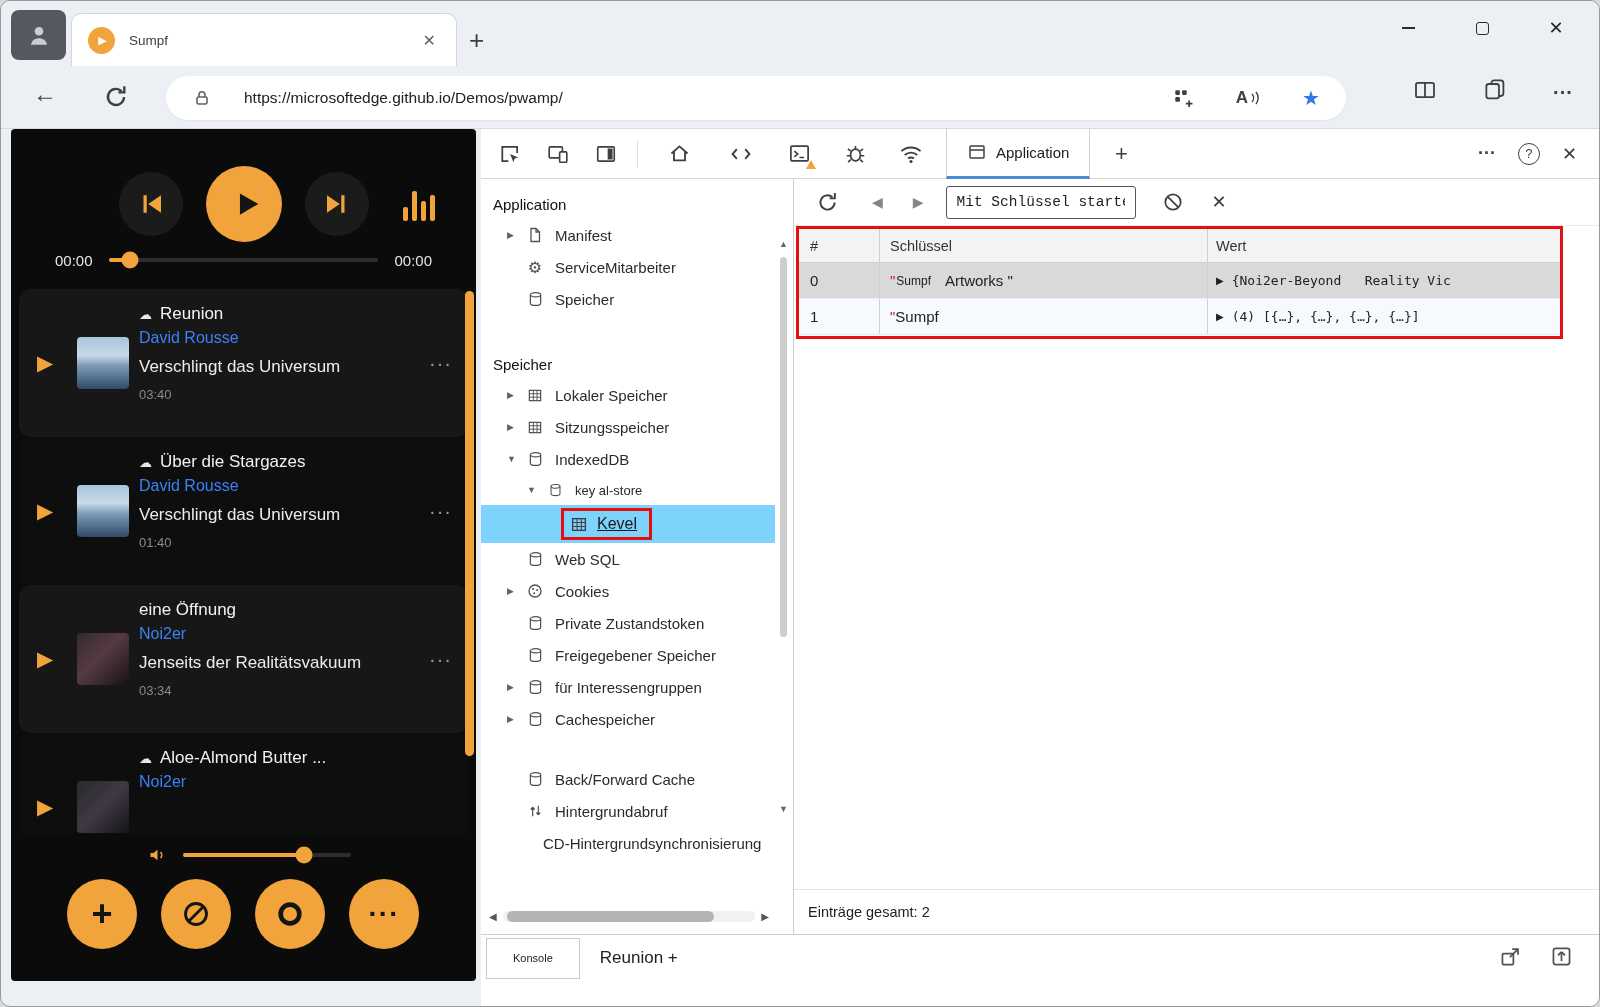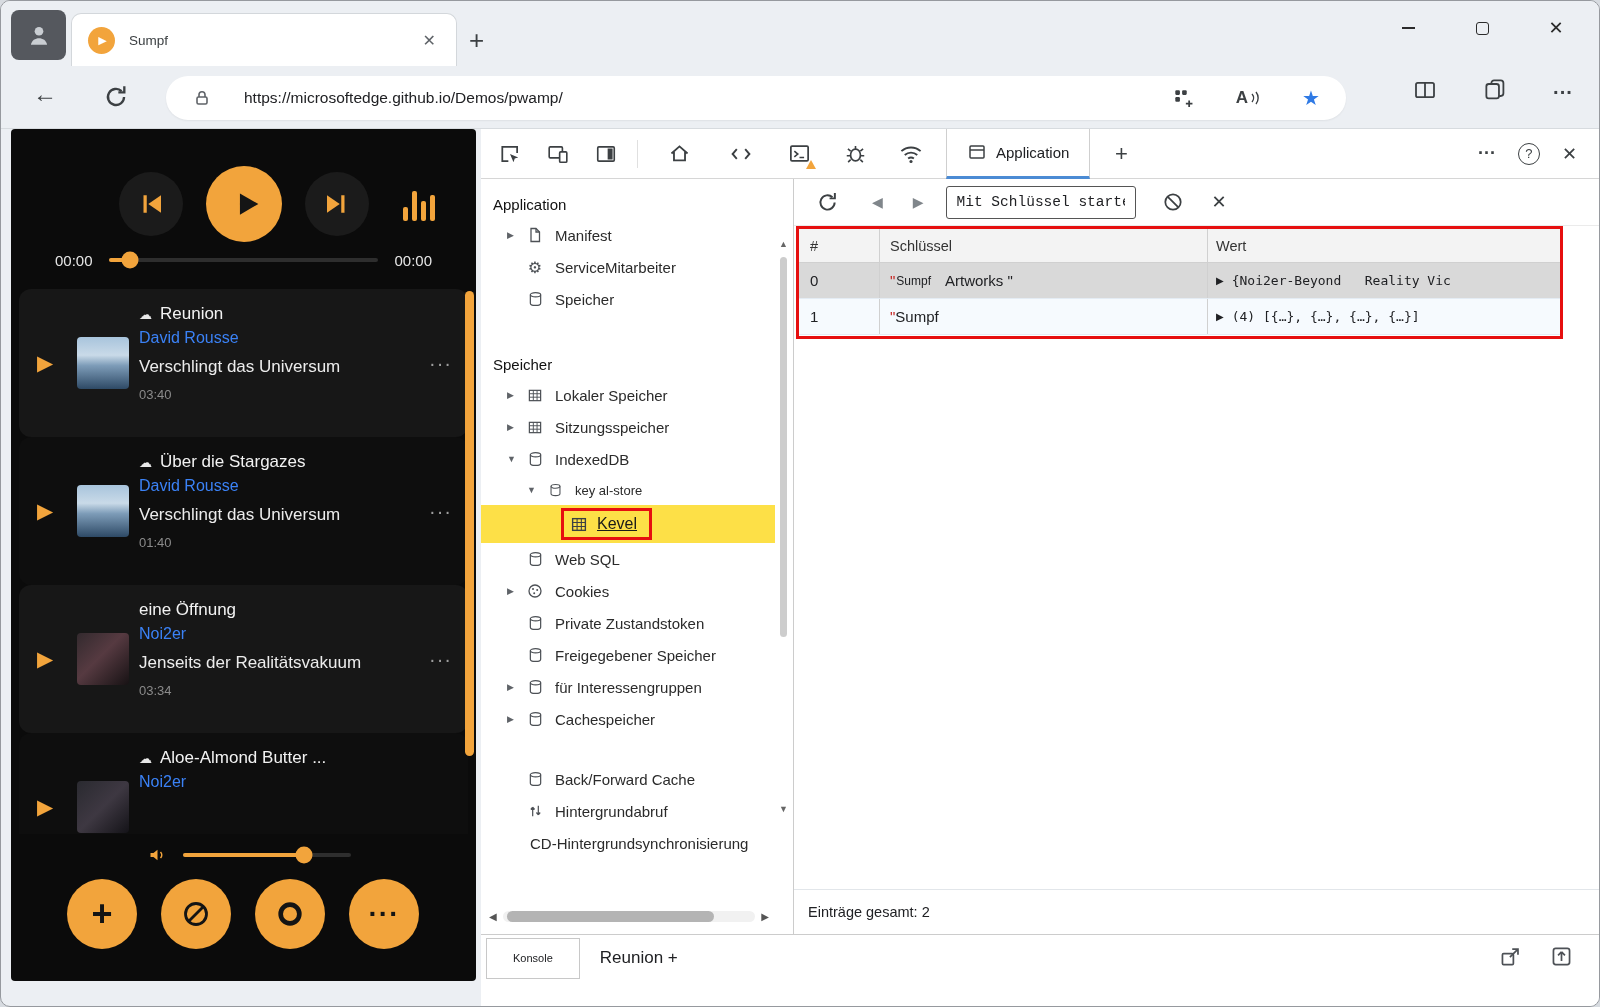--- a/index.html
+++ b/index.html
@@ -78,21 +78,21 @@
   .glyph-btn{font-size:18px;color:#3c4043}
   .help-circ{width:22px;height:22px;border:1.6px solid #3c4043;border-radius:50%;display:flex;align-items:center;justify-content:center;font-size:13px}
 
   
   .dt-tree{position:absolute;left:0;top:50px;width:313px;bottom:72px;border-right:1px solid #ccc;overflow:hidden;padding-top:10px;background:#fff}
   .thead{height:30px;display:flex;align-items:center;padding-left:12px;font-size:15px;color:#111}
   .trow{height:32px;display:flex;align-items:center;padding-left:26px;font-size:15px;color:#2b2b2b}
   .tw{width:18px;font-size:9px;color:#5f6368;flex:none}
   .ti{width:20px;height:20px;margin-right:10px;display:flex;align-items:center;justify-content:center;flex:none;color:#4d5156}
   .trow.lvl2{padding-left:46px;font-size:13px;height:30px}
-  .trow.sel{background:#fde047;height:38px;padding-left:80px;margin-right:18px}
+  .trow.sel{background:#7dd3fc;height:38px;padding-left:80px;margin-right:18px}
   .red-kevel{display:inline-flex;align-items:center;border:3px solid #e60f0f;padding:3px 12px 3px 5px}
   .kevel-label{font-size:16px;color:#1a1a1a;text-decoration:underline;margin-left:8px}
   .gap34{height:34px}.gap28{height:28px}
   .vscroll{position:absolute;right:3px;top:60px;bottom:120px;width:13px}
   .vscroll .up{position:absolute;top:0;left:0;width:13px;text-align:center;font-size:9px;color:#666}
   .vscroll .down{position:absolute;bottom:0;left:0;width:13px;text-align:center;font-size:9px;color:#666}
   .vscroll .vthumb{position:absolute;top:18px;height:380px;left:3px;width:7px;background:#cdcdcd;border-radius:4px}
   .hscroll{position:absolute;left:8px;right:24px;bottom:10px;height:16px;display:flex;align-items:center;gap:6px}
   .hscroll .arr{font-size:10px;color:#555}
   .htrack{flex:1;height:11px;background:#f1f1f1;border-radius:6px;position:relative}
@@ -556,21 +556,21 @@
       </div>
       <div class="trow">
         <span class="tw"></span>
         <span class="ti">
             <svg width="15" height="16" viewBox="0 0 16 16">
               <path d="M5 13.5V4M5 4 3 6.4M5 4l2 2.4M11 2.5V12m0 0-2-2.4m2 2.4 2-2.4" stroke="#4d5156" stroke-width="1.3" fill="none"></path>
             </svg>
           </span>
         <span>Hintergrundabruf</span>
       </div>
-      <div class="trow" style="padding-left:49px">
+      <div class="trow" style="padding-left:62px">
         <span>CD-Hintergrundsynchronisierung</span>
       </div>
 
       <div class="vscroll">
         <span class="up">▲</span>
         <span class="vthumb"></span>
         <span class="down">▼</span>
       </div>
       <div class="hscroll">
         <span class="arr">◀</span>

